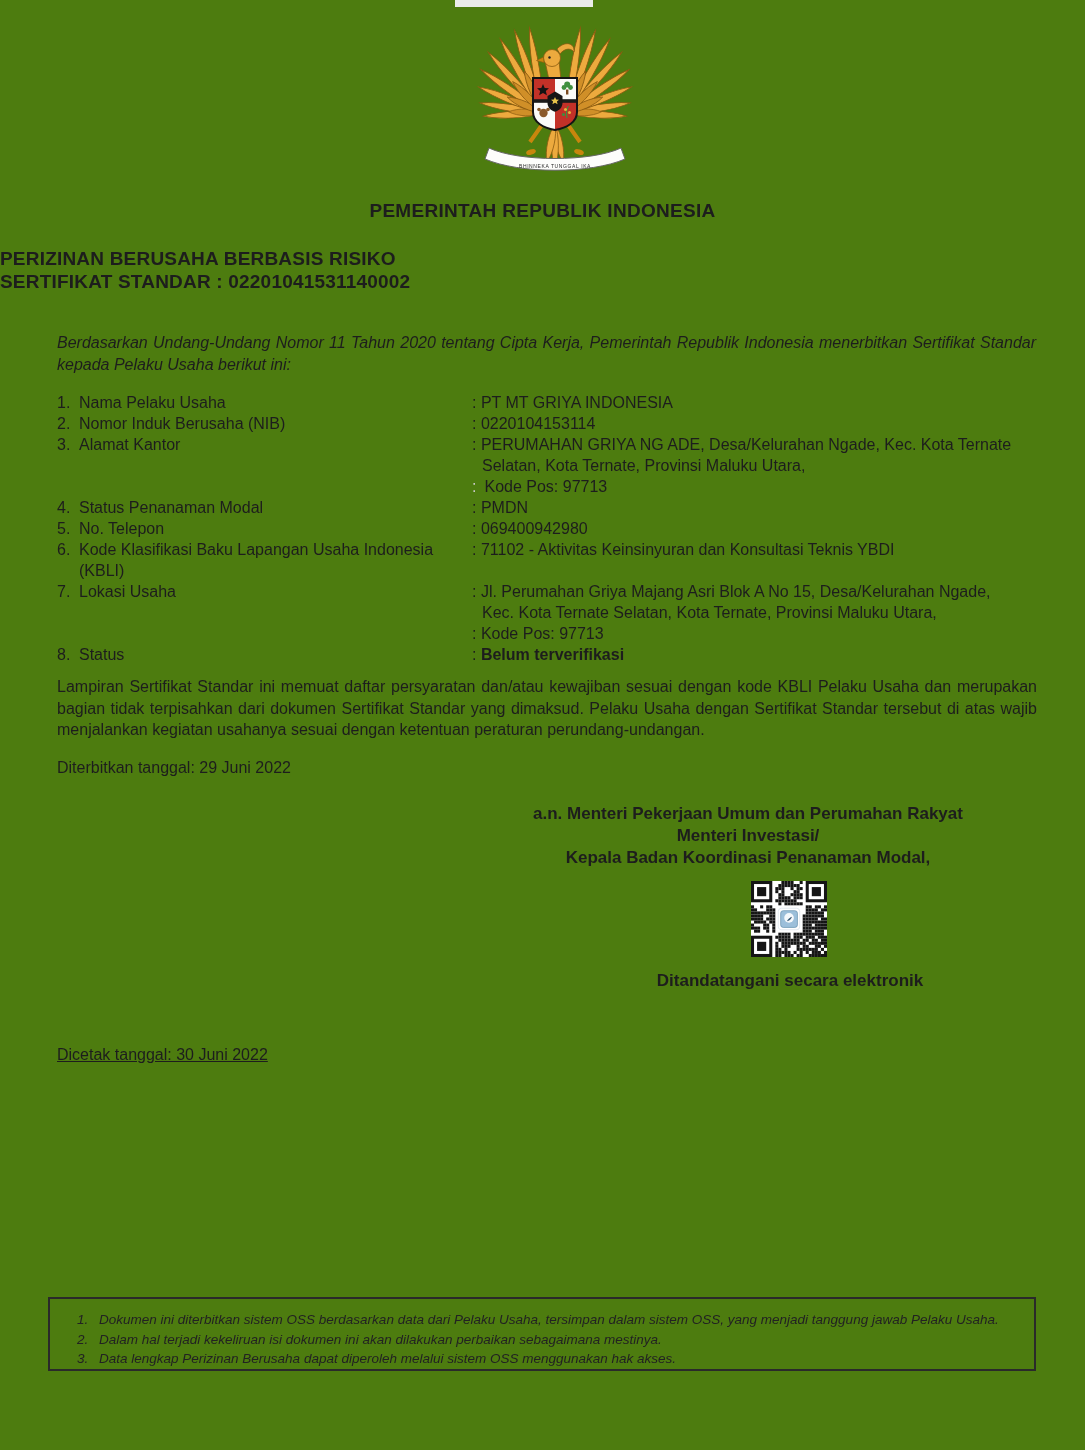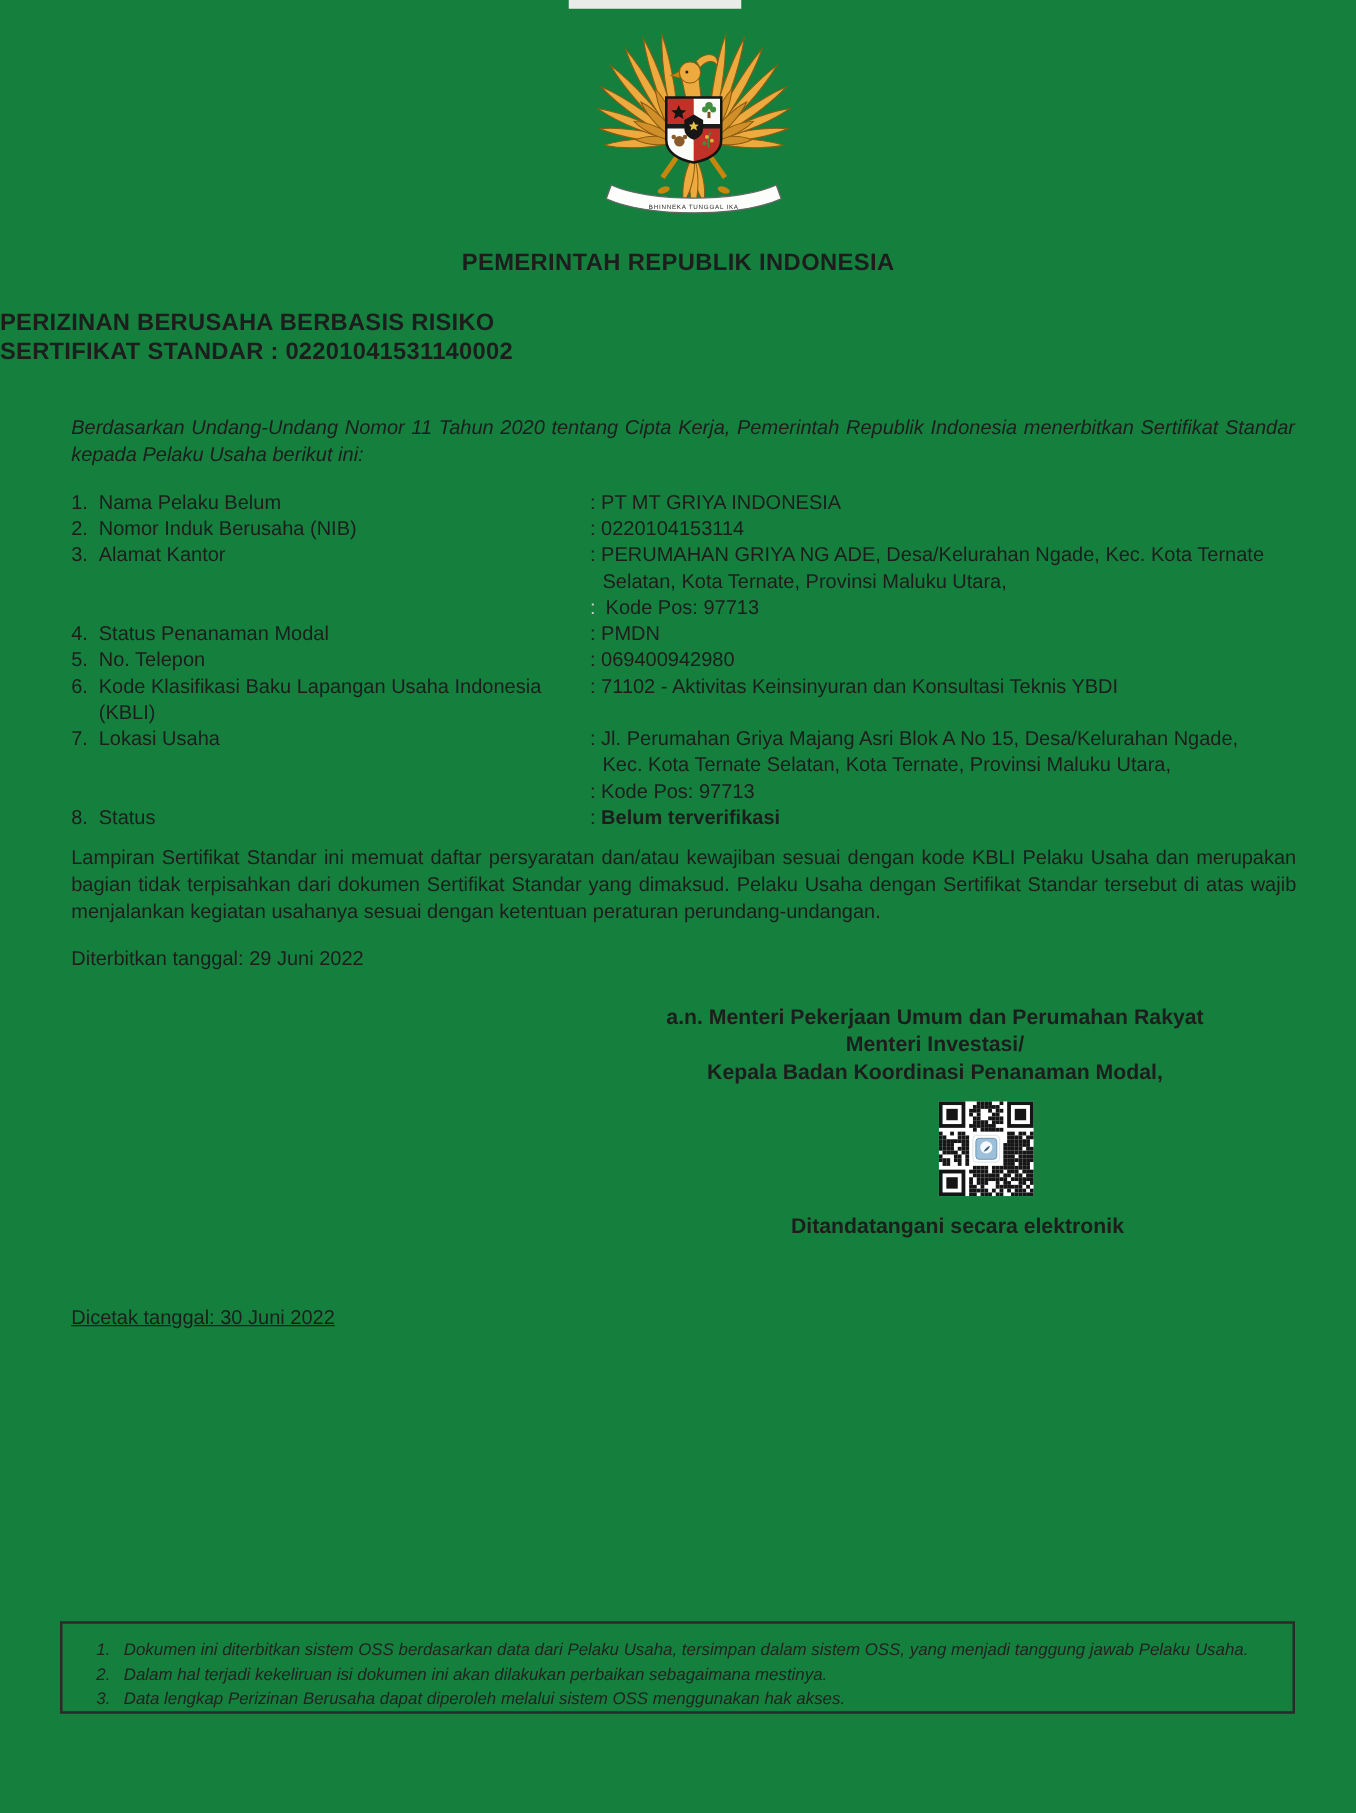--- a/index.html
+++ b/index.html
@@ -1,16 +1,16 @@
 <!DOCTYPE html>
 <html><head>
 <meta charset="utf-8">
 <style>
   html,body{margin:0;padding:0;background:#fff;}
-  .page{position:relative;width:1085px;height:1450px;background:#15803d;overflow:hidden;
+  .page{position:relative;width:1085px;height:1450px;background:#4d7c0f;overflow:hidden;
         font-family:"Liberation Sans",sans-serif;color:#1d1d1d;}
   .abs{position:absolute;}
   .scan-artifact{left:455px;top:0;width:138px;height:7px;background:#eaece9;}
   .emblem{left:479px;top:16px;width:152px;height:155px;}
   .emblem svg{overflow:visible;}
   .gov-title{left:0;top:200px;width:1085px;text-align:center;
              font-size:19px;font-weight:bold;letter-spacing:.3px;}
   .doc-title{left:0;top:247px;width:1085px;text-align:left;
              font-size:19px;font-weight:bold;line-height:23px;letter-spacing:.2px;}
   .intro{left:57px;top:332px;width:979px;font-size:16px;line-height:21.5px;text-align:justify;font-style:italic;}
@@ -20,21 +20,21 @@
   .flabel{flex:0 0 389px;padding-right:4px;}
   .fvalue{flex:1;min-width:0;}
   .vline{white-space:nowrap;}
   .ghost{color:#cbcbcb;margin-right:5px;}
   .bold{font-weight:bold;}
   .closing{left:57px;top:676px;width:980px;font-size:16px;line-height:21.5px;text-align:justify;}
   .issued{left:57px;top:759px;font-size:16px;}
   .signatory{left:508px;top:803px;width:480px;text-align:center;
              font-weight:bold;font-size:17px;line-height:22px;}
   .qr{left:751px;top:881px;width:76px;height:76px;}
-  .esign{left:566px;top:971px;width:400px;text-align:center;font-weight:bold;font-size:17px;}
+  .esign{left:590px;top:971px;width:400px;text-align:center;font-weight:bold;font-size:17px;}
   .printed{left:57px;top:1046px;font-size:16px;text-decoration:underline;}
   .footbox{left:48px;top:1297px;width:984px;height:70px;border:2px solid #2a2a2a;}
   .notes{margin-top:11px;font-style:italic;font-size:13.5px;line-height:19.5px;color:#222;}
   .nrow{display:flex;}
   .nno{flex:0 0 22px;margin-left:27px;}
   .ntext{flex:1;padding-right:0;}
 </style>
 </head>
 <body>
 
@@ -142,21 +142,21 @@
   <div class="abs doc-title">
     <div>PERIZINAN BERUSAHA BERBASIS RISIKO</div>
     <div>SERTIFIKAT STANDAR : 02201041531140002</div>
   </div>
 
   <div class="abs intro">Berdasarkan Undang-Undang Nomor 11 Tahun 2020 tentang Cipta Kerja, Pemerintah Republik Indonesia menerbitkan Sertifikat Standar kepada Pelaku Usaha berikut ini:</div>
 
   <div class="abs fields">
     <div class="frow">
       <div class="fno">1.</div>
-      <div class="flabel">Nama Pelaku Belum</div>
+      <div class="flabel">Nama Pelaku Usaha</div>
       <div class="fvalue">
           <div class="vline">: PT MT GRIYA INDONESIA</div>
         </div>
     </div>
     <div class="frow">
       <div class="fno">2.</div>
       <div class="flabel">Nomor Induk Berusaha (NIB)</div>
       <div class="fvalue">
           <div class="vline">: 0220104153114</div>
         </div>

